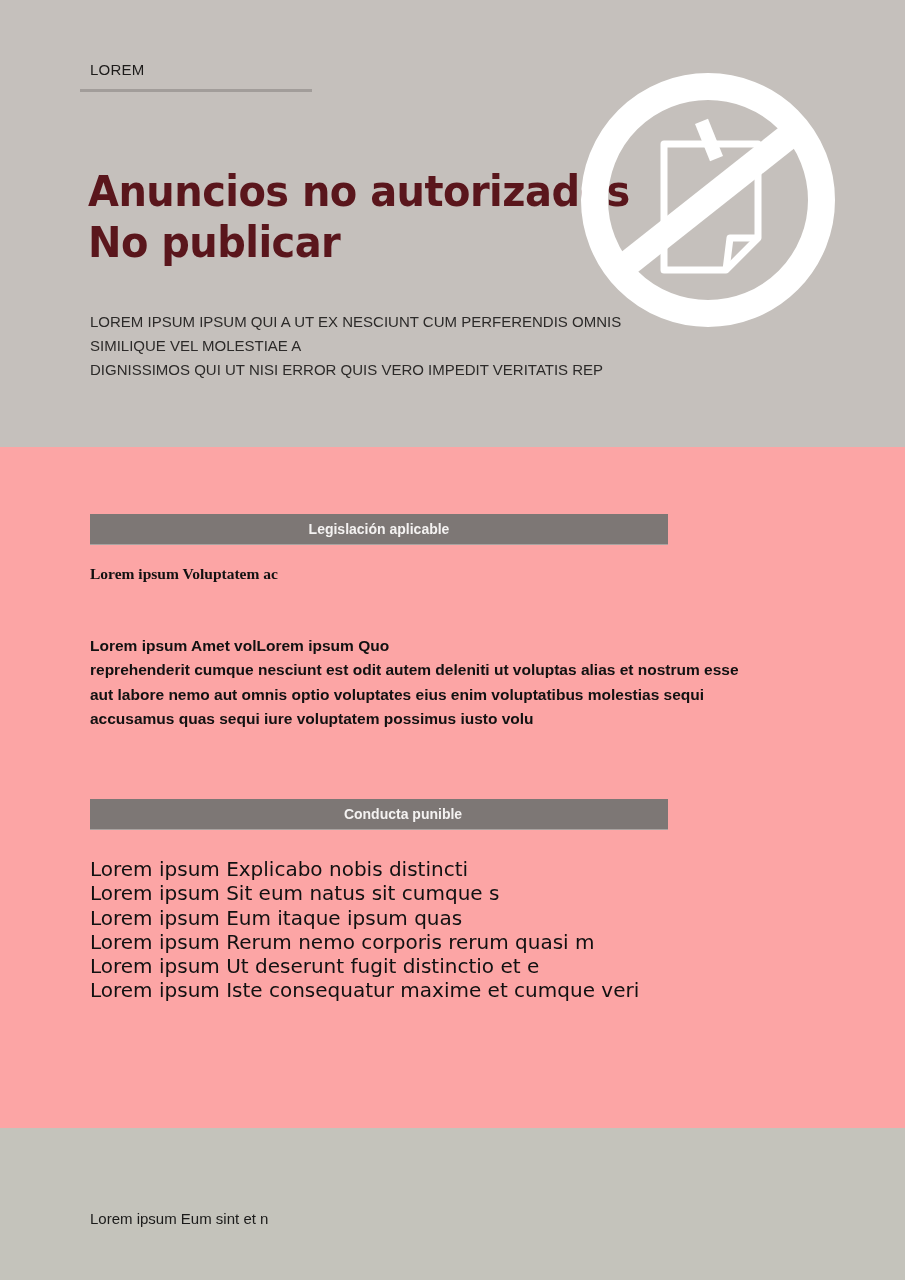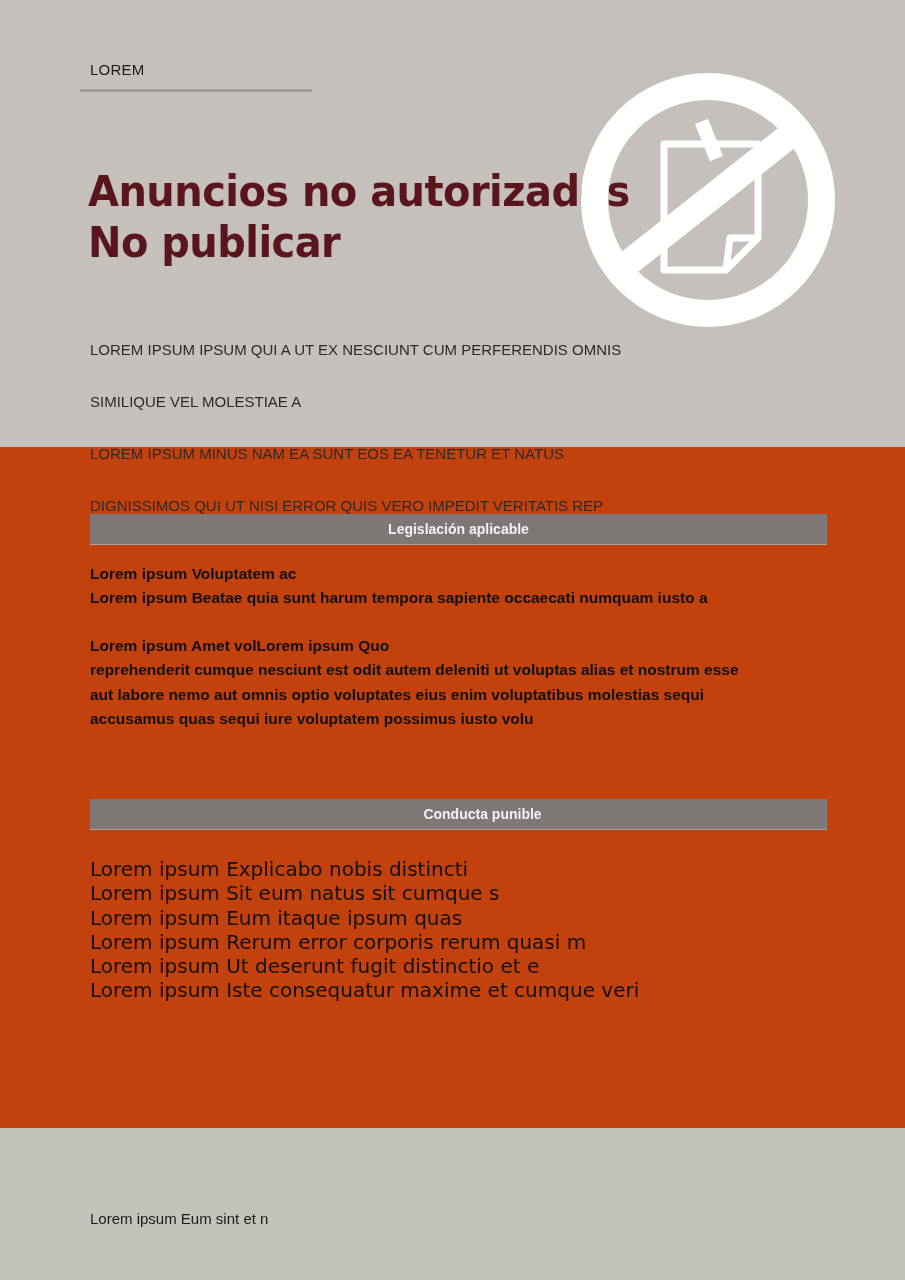--- a/index.html
+++ b/index.html
@@ -8,21 +8,21 @@
       height: 1280px;
       background: #fefdfc;
       font-family: "Liberation Sans", "DejaVu Sans", sans-serif;
       color: #111111;
       overflow: hidden;
     }
     .page {
       position: relative;
       width: 905px;
       height: 1280px;
-      background: #c2410c;
+      background: #fca5a5;
       border-radius: 9px;
     }
 
     
     .header {
       position: absolute;
       left: 0; top: 0;
       width: 905px;
       height: 447px;
       background: #c5c0bc;
@@ -60,35 +60,35 @@
     .intro {
       position: absolute;
       left: 90px;
       top: 310px;
       width: 560px;
       font-size: 15px;
       line-height: 24px;
       color: #2c2a29;
       text-transform: uppercase;
     }
-    .intro p { white-space: nowrap; margin-top: 28px; }
+    .intro p { white-space: nowrap; }
 
     .no-post-icon {
       position: absolute;
       left: 578px;
       top: 70px;
       width: 260px;
       height: 260px;
     }
 
     
     .section-bar {
       position: absolute;
       left: 90px;
-      width: 737px;
+      width: 578px;
       height: 31px;
       background: #7d7775;
       color: #f4f2f1;
       font-size: 14px;
       font-weight: bold;
       text-align: center;
       line-height: 31px;
       border-bottom: 1px solid #a8a3a1;
     }
     .bar-1 { top: 514px; }
@@ -96,21 +96,21 @@
 
     .text-block {
       position: absolute;
       left: 90px;
       width: 700px;
       font-size: 15.5px;
       line-height: 24.3px;
       color: #111111;
     }
     .text-block.bold { font-weight: bold; }
-    .block-1 { top: 562px; }
+    .block-1 { top: 562px; font-family: Liberation Serif, serif; }
     .block-2 { top: 634px; }
     .block-3 { top: 857px; font-family: "DejaVu Sans", "Liberation Sans", sans-serif; font-size: 20px; }
     .text-block p { white-space: nowrap; }
 
     
     .footer {
       position: absolute;
       left: 0;
       top: 1080px;
       width: 905px;
@@ -144,21 +144,20 @@
     <div class="kicker-rule"></div>
 
     <h1 class="title">
       <span>Anuncios no autorizados</span>
       <span>No publicar</span>
     </h1>
 
     <div class="intro">
       <p>LOREM IPSUM IPSUM QUI A UT EX NESCIUNT CUM PERFERENDIS OMNIS</p>
       <p>SIMILIQUE VEL MOLESTIAE A</p>
-      <p>LOREM IPSUM MINUS NAM EA SUNT EOS EA TENETUR ET NATUS</p>
       <p>DIGNISSIMOS QUI UT NISI ERROR QUIS VERO IMPEDIT VERITATIS REP</p>
     </div>
 
     <svg class="no-post-icon" viewBox="0 0 260 260" xmlns="http://www.w3.org/2000/svg">
 
       <g fill="none" stroke="#ffffff" stroke-width="7" stroke-linejoin="round">
         <path d="M86 74 L180 74 L180 168 L148 200 L86 200 Z"></path>
         <path d="M180 168 L152 168 L148 200"></path>
       </g>
 
@@ -167,37 +166,36 @@
       <circle cx="130" cy="130" r="113.5" fill="none" stroke="#ffffff" stroke-width="27"></circle>
 
       <line x1="44" y1="198" x2="216" y2="62" stroke="#ffffff" stroke-width="26"></line>
     </svg>
   </header>
 
   <div class="section-bar bar-1">Legislación aplicable</div>
 
   <div class="text-block bold block-1">
     <p>Lorem ipsum Voluptatem ac</p>
-    <p>Lorem ipsum Beatae quia sunt harum tempora sapiente occaecati numquam iusto a</p>
   </div>
 
   <div class="text-block bold block-2" style="top:634px;">
     <p>Lorem ipsum Amet volLorem ipsum Quo</p>
     <p>reprehenderit cumque nesciunt est odit autem deleniti ut voluptas alias et nostrum esse</p>
     <p>aut labore nemo aut omnis optio voluptates eius enim voluptatibus molestias sequi</p>
     <p>accusamus quas sequi iure voluptatem possimus iusto volu</p>
   </div>
 
   <div class="section-bar bar-2">Conducta punible</div>
 
   <div class="text-block block-3">
     <p>Lorem ipsum Explicabo nobis distincti</p>
     <p>Lorem ipsum Sit eum natus sit cumque s</p>
     <p>Lorem ipsum Eum itaque ipsum quas</p>
-    <p>Lorem ipsum Rerum error corporis rerum quasi m</p>
+    <p>Lorem ipsum Rerum nemo corporis rerum quasi m</p>
     <p>Lorem ipsum Ut deserunt fugit distinctio et e</p>
     <p>Lorem ipsum Iste consequatur maxime et cumque veri</p>
   </div>
 
   <footer class="footer">
     <div class="footer-left">Lorem ipsum Eum sint et n</div>
   </footer>
 
 </div>
 

